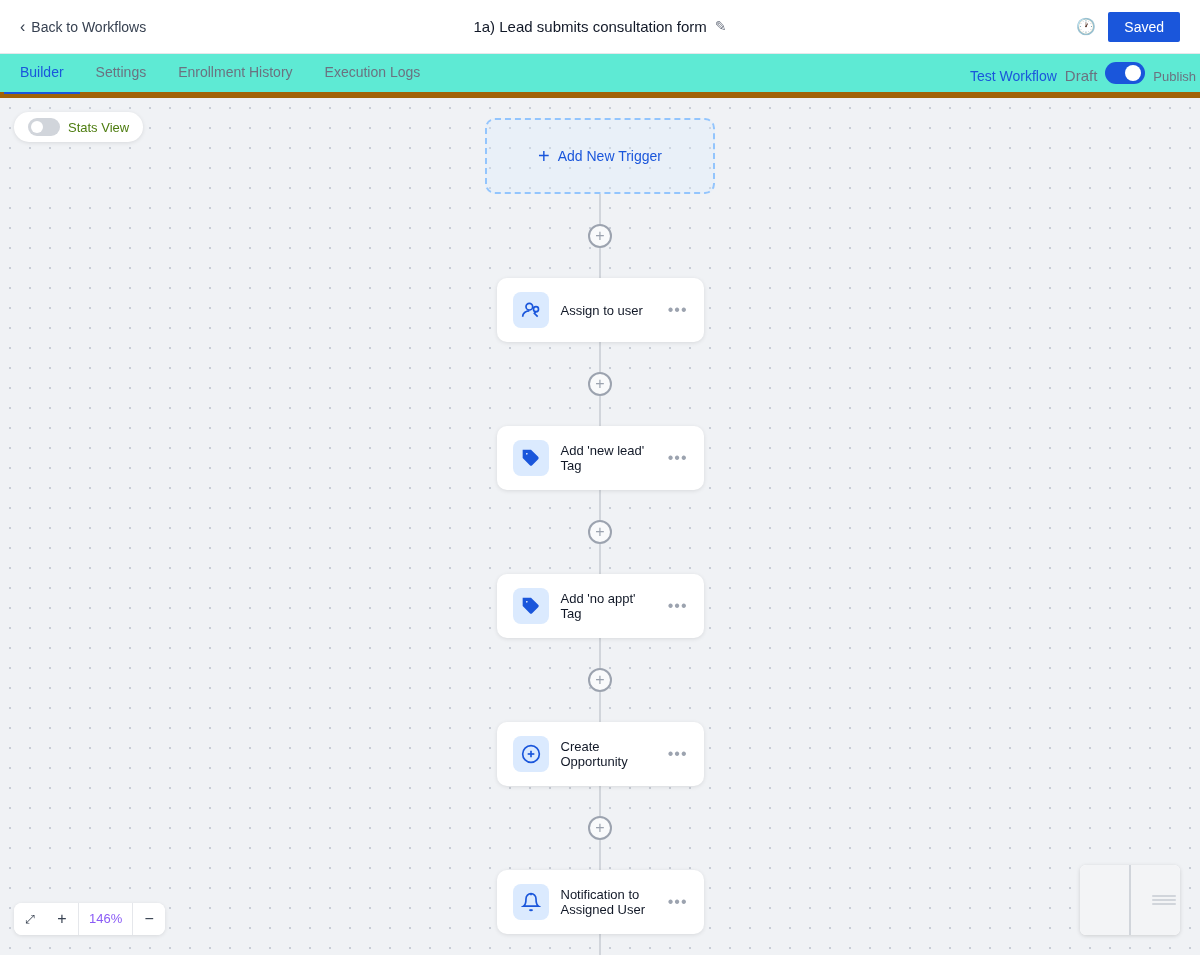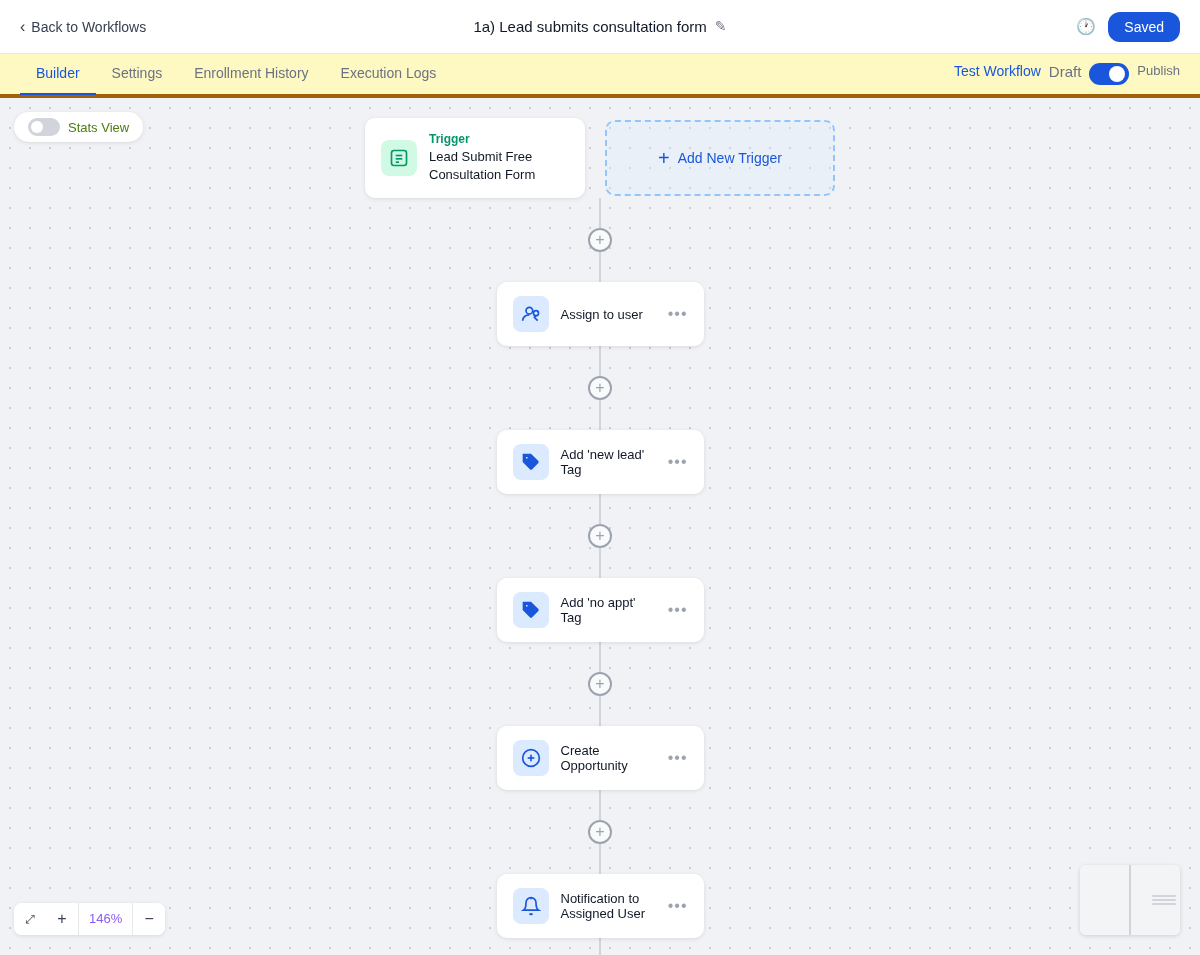--- a/index.html
+++ b/index.html
@@ -12,32 +12,32 @@
       height: 54px; position: relative; z-index: 10;
     }
     .header-left { display: flex; align-items: center; gap: 8px; }
     .back-btn { display: flex; align-items: center; gap: 6px; color: #374151; font-size: 14px; cursor: pointer; text-decoration: none; }
     .back-icon { font-size: 16px; }
     .header-center { position: absolute; left: 50%; transform: translateX(-50%); display: flex; gap: 8px; }
     .workflow-title { font-size: 15px; font-weight: 500; color: #111827; }
     .edit-icon { color: #6b7280; cursor: pointer; font-size: 14px; }
     .header-right { display: flex; align-items: center; gap: 12px; }
     .history-icon { color: #6b7280; cursor: pointer; font-size: 16px; }
-    .saved-btn { background: #1a56db; color: #fff; border: none; border-radius: 12px; padding: 7px 16px; font-size: 14px; cursor: pointer; font-weight: 500; }
+    .saved-btn { background: #1a56db; color: #fff; border: none; border-radius: 2px; padding: 7px 16px; font-size: 14px; cursor: pointer; font-weight: 500; }
 
     
     .tabs {
       display: flex; align-items: center; justify-content: space-between;
-      background: #fef9c3; border-bottom: 4px solid #a16207; padding: 0 20px;
+      background: #5eead4; border-bottom: 6px solid #a16207; padding: 0 4px;
       height: 44px;
     }
     .tabs-left { display: flex; gap: 0; }
     .tab { padding: 12px 16px; font-size: 14px; color: #6b7280; cursor: pointer; border-bottom: 2px solid transparent; }
     .tab.active { color: #1a56db; border-bottom: 2px solid #1a56db; font-weight: 500; }
-    .tabs-right { display: flex; align-items: flex-start; gap: 8px; }
+    .tabs-right { display: flex; align-items: flex-end; gap: 8px; }
     .test-workflow-btn { color: #1a56db; font-size: 14px; cursor: pointer; font-weight: 500; }
     .draft-label { font-size: 15px; color: #6b7280; }
     .toggle { position: relative; width: 40px; height: 22px; }
     .toggle input { opacity: 0; width: 0; height: 0; }
     .slider { position: absolute; cursor: pointer; top: 0; left: 0; right: 0; bottom: 0; background-color: #1a56db; border-radius: 22px; transition: .3s; }
     .slider:before { position: absolute; content: ""; height: 16px; width: 16px; left: 20px; bottom: 3px; background-color: white; border-radius: 50%; transition: .3s; }
     .publish-label { font-size: 13px; color: #6b7280; }
 
     
     .canvas {
@@ -183,34 +183,20 @@
       <input type="checkbox" style="">
       <span class="stats-slider"></span>
     </label>
     <span class="stats-label">Stats View</span>
   </div>
 
   <div class="workflow-area">
 
     <div class="trigger-row">
 
-      <div class="node trigger-node">
-        <div class="node-icon icon-green">
-          <svg width="20" height="20" viewBox="0 0 24 24" fill="none" stroke="#059669" stroke-width="2">
-            <rect x="3" y="3" width="18" height="18" rx="3"></rect>
-            <line x1="8" y1="9" x2="16" y2="9"></line>
-            <line x1="8" y1="13" x2="16" y2="13"></line>
-            <line x1="8" y1="17" x2="12" y2="17"></line>
-          </svg>
-        </div>
-        <div>
-          <div class="trigger-label">Trigger</div>
-          <div class="trigger-text">Lead Submit Free Consultation Form</div>
-        </div>
-      </div>
 
       <div class="add-trigger-btn">
         <span class="add-trigger-plus">+</span>
         <span>Add New Trigger</span>
       </div>
     </div>
 
     <div class="connector">
       <div class="connector-line"></div>
       <div class="connector-plus">+</div>

